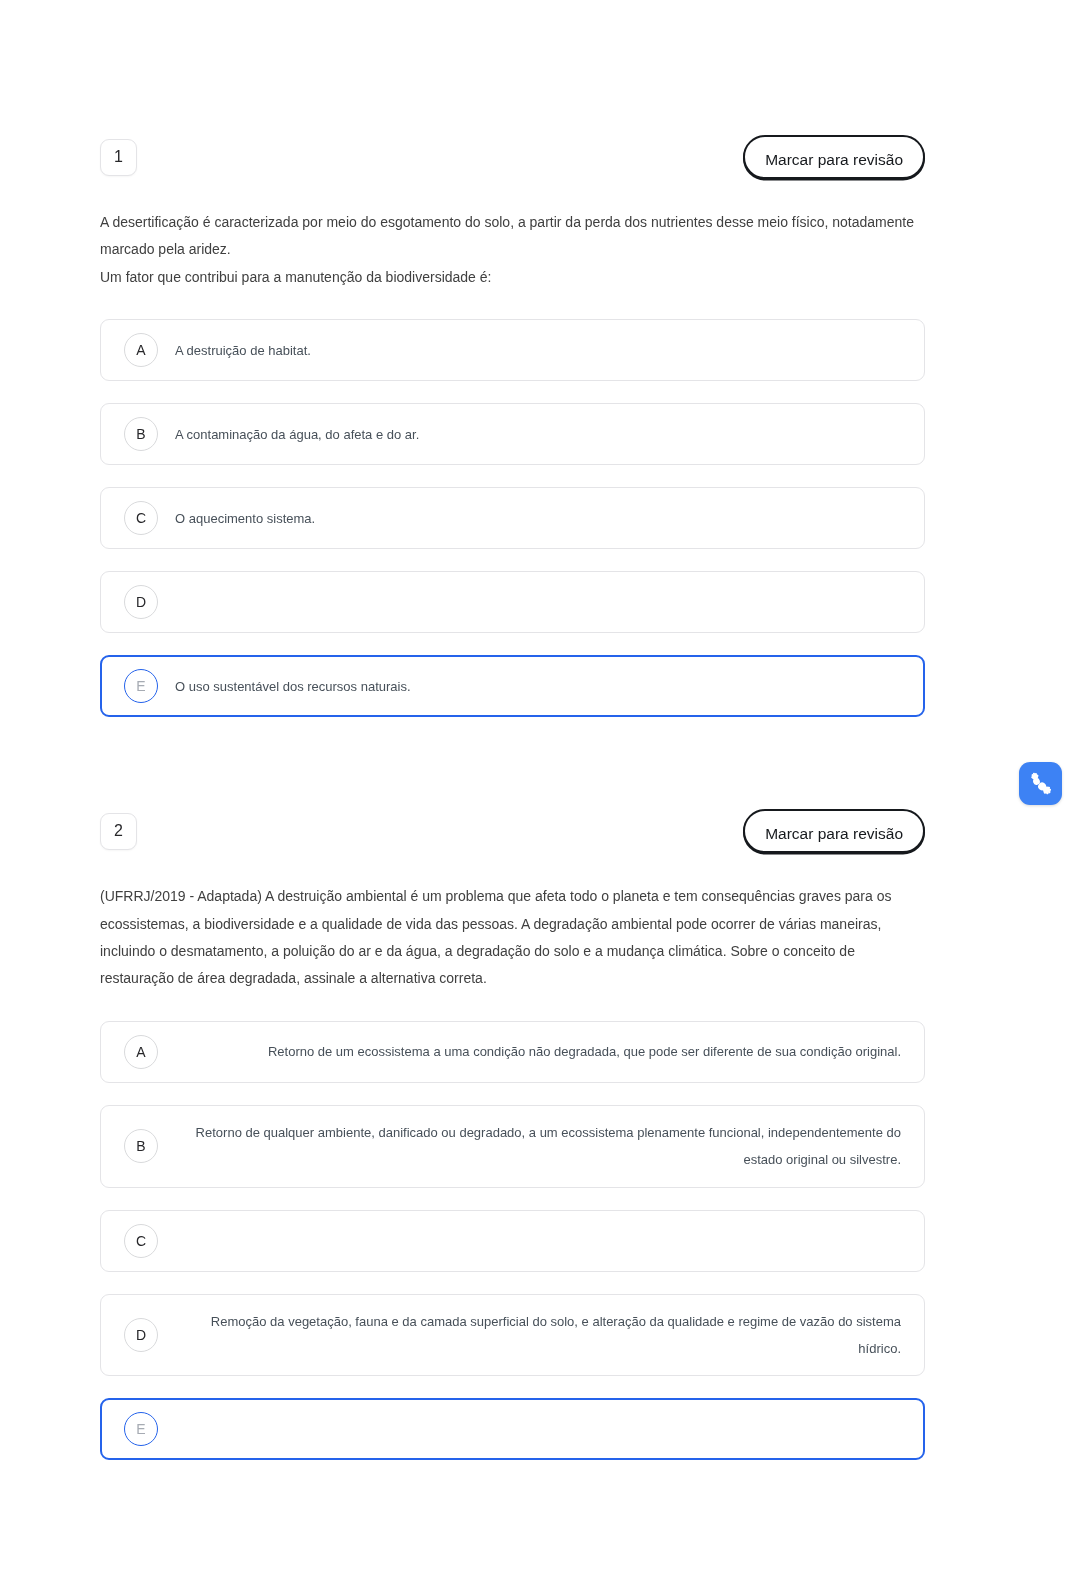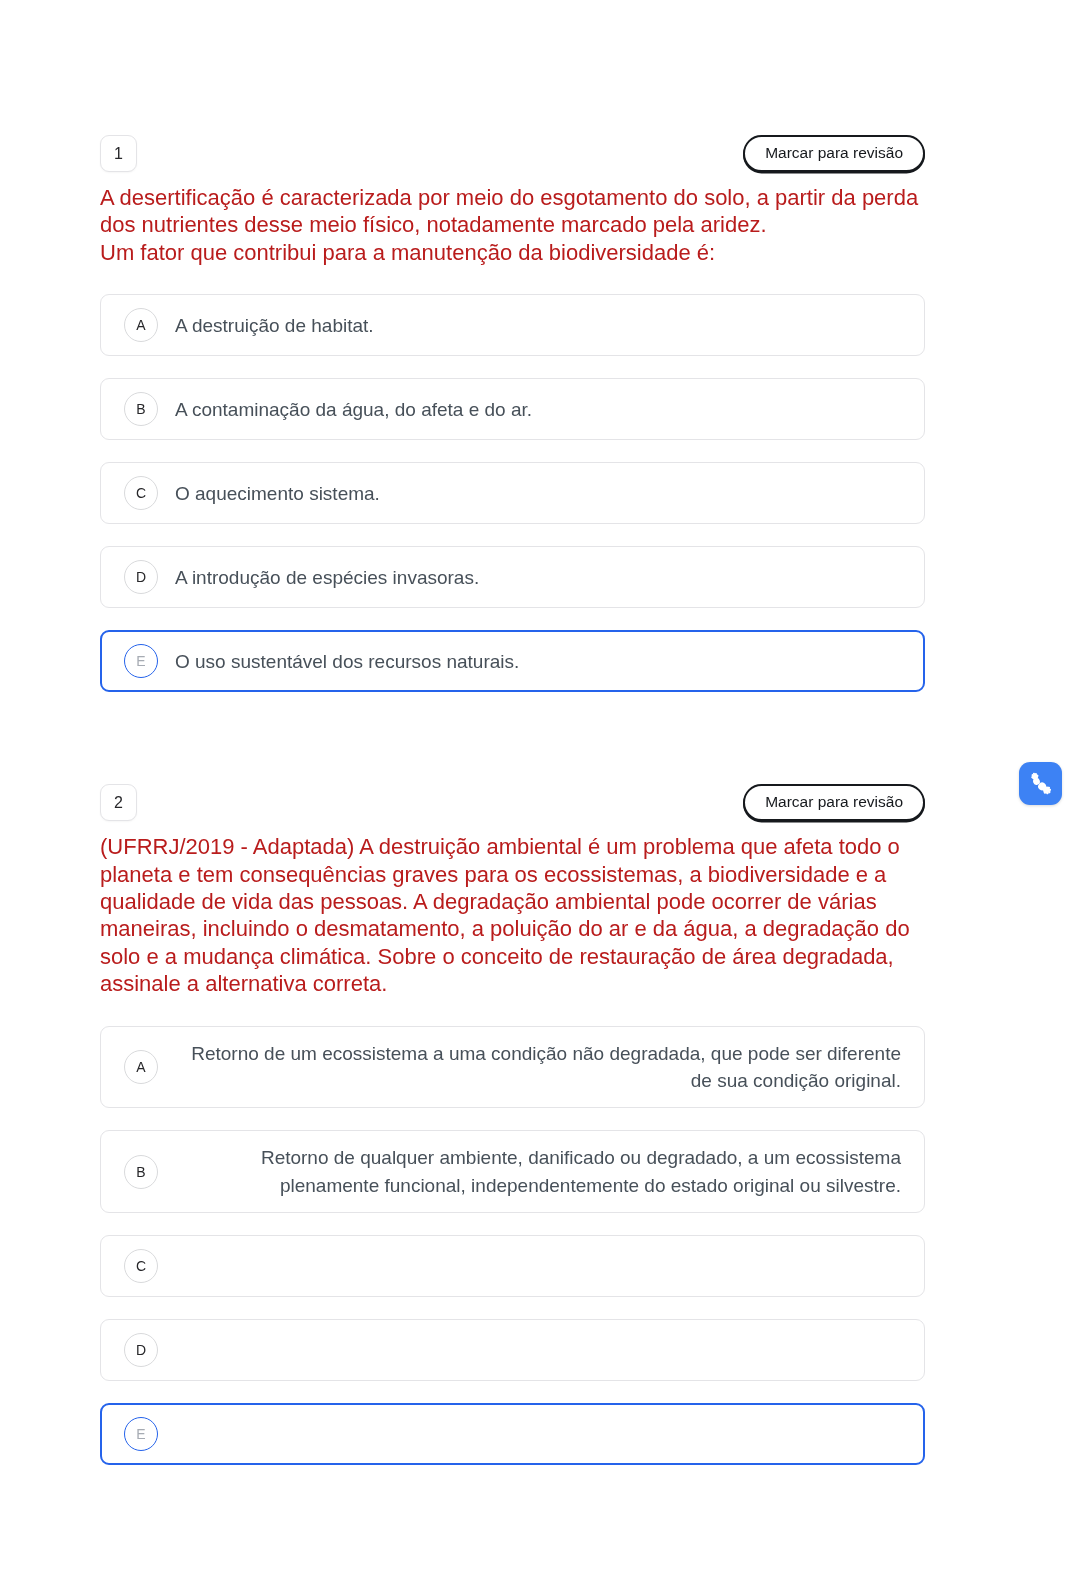--- a/index.html
+++ b/index.html
@@ -38,32 +38,32 @@
     justify-content: center;
     font-size: 16px;
     color: #27272a;
     box-shadow: 0 1px 2px rgba(0,0,0,0.04);
   }
   .review-btn {
     font-family: inherit;
     border: 2px solid #16191d;
     border-radius: 999px;
     background: #ffffff;
-    padding: 7px 20px 8px;
+    padding: 14px 20px 8px;
     font-size: 15.5px;
     font-weight: 500;
     color: #16191d;
     cursor: pointer;
     box-shadow: 0 1.5px 0 0 #16191d;
   }
   .q-text {
-    margin: 12px 0 0;
-    font-size: 22px;
+    margin: 30px 0 0;
+    font-size: 14px;
     line-height: 27.4px;
-    color: #b91c1c;
+    color: #404040;
     white-space: pre-line;
   }
   .options {
     margin-top: 28px;
     display: flex;
     flex-direction: column;
     gap: 22px;
   }
   .option {
     display: flex;
@@ -82,21 +82,21 @@
     border: 1px solid #d9dadc;
     border-radius: 50%;
     background: #fff;
     display: flex;
     align-items: center;
     justify-content: center;
     font-size: 14px;
     color: #27272a;
   }
   .option .txt {
-    font-size: 19px;
+    font-size: 13px;
     line-height: 27.4px;
     color: #475059;
   }
   .option.center .txt {
     flex: 1;
     text-align: right;
   }
   .option.selected {
     border: 2px solid #2563eb;
     padding: 12px 22px;
@@ -144,21 +144,20 @@
         <div class="option">
           <span class="circ">B</span>
           <span class="txt">A contaminação da água, do afeta e do ar.</span>
         </div>
         <div class="option">
           <span class="circ">C</span>
           <span class="txt">O aquecimento sistema.</span>
         </div>
         <div class="option">
           <span class="circ">D</span>
-          <span class="txt">A introdução de espécies invasoras.</span>
         </div>
         <div class="option selected">
           <span class="circ">E</span>
           <span class="txt">O uso sustentável dos recursos naturais.</span>
         </div>
       </div>
     </section>
 
     <section>
       <div class="q-header second">
@@ -174,20 +173,21 @@
         </div>
         <div class="option center">
           <span class="circ">B</span>
           <span class="txt">Retorno de qualquer ambiente, danificado ou degradado, a um ecossistema plenamente funcional, independentemente do estado original ou silvestre.</span>
         </div>
         <div class="option center">
           <span class="circ">C</span>
         </div>
         <div class="option center">
           <span class="circ">D</span>
+          <span class="txt">Remoção da vegetação, fauna e da camada superficial do solo, e alteração da qualidade e regime de vazão do sistema hídrico.</span>
         </div>
         <div class="option center selected">
           <span class="circ">E</span>
         </div>
       </div>
     </section>
   </div>
 
   <button class="hand-talk">
     <span style="display:flex;">

